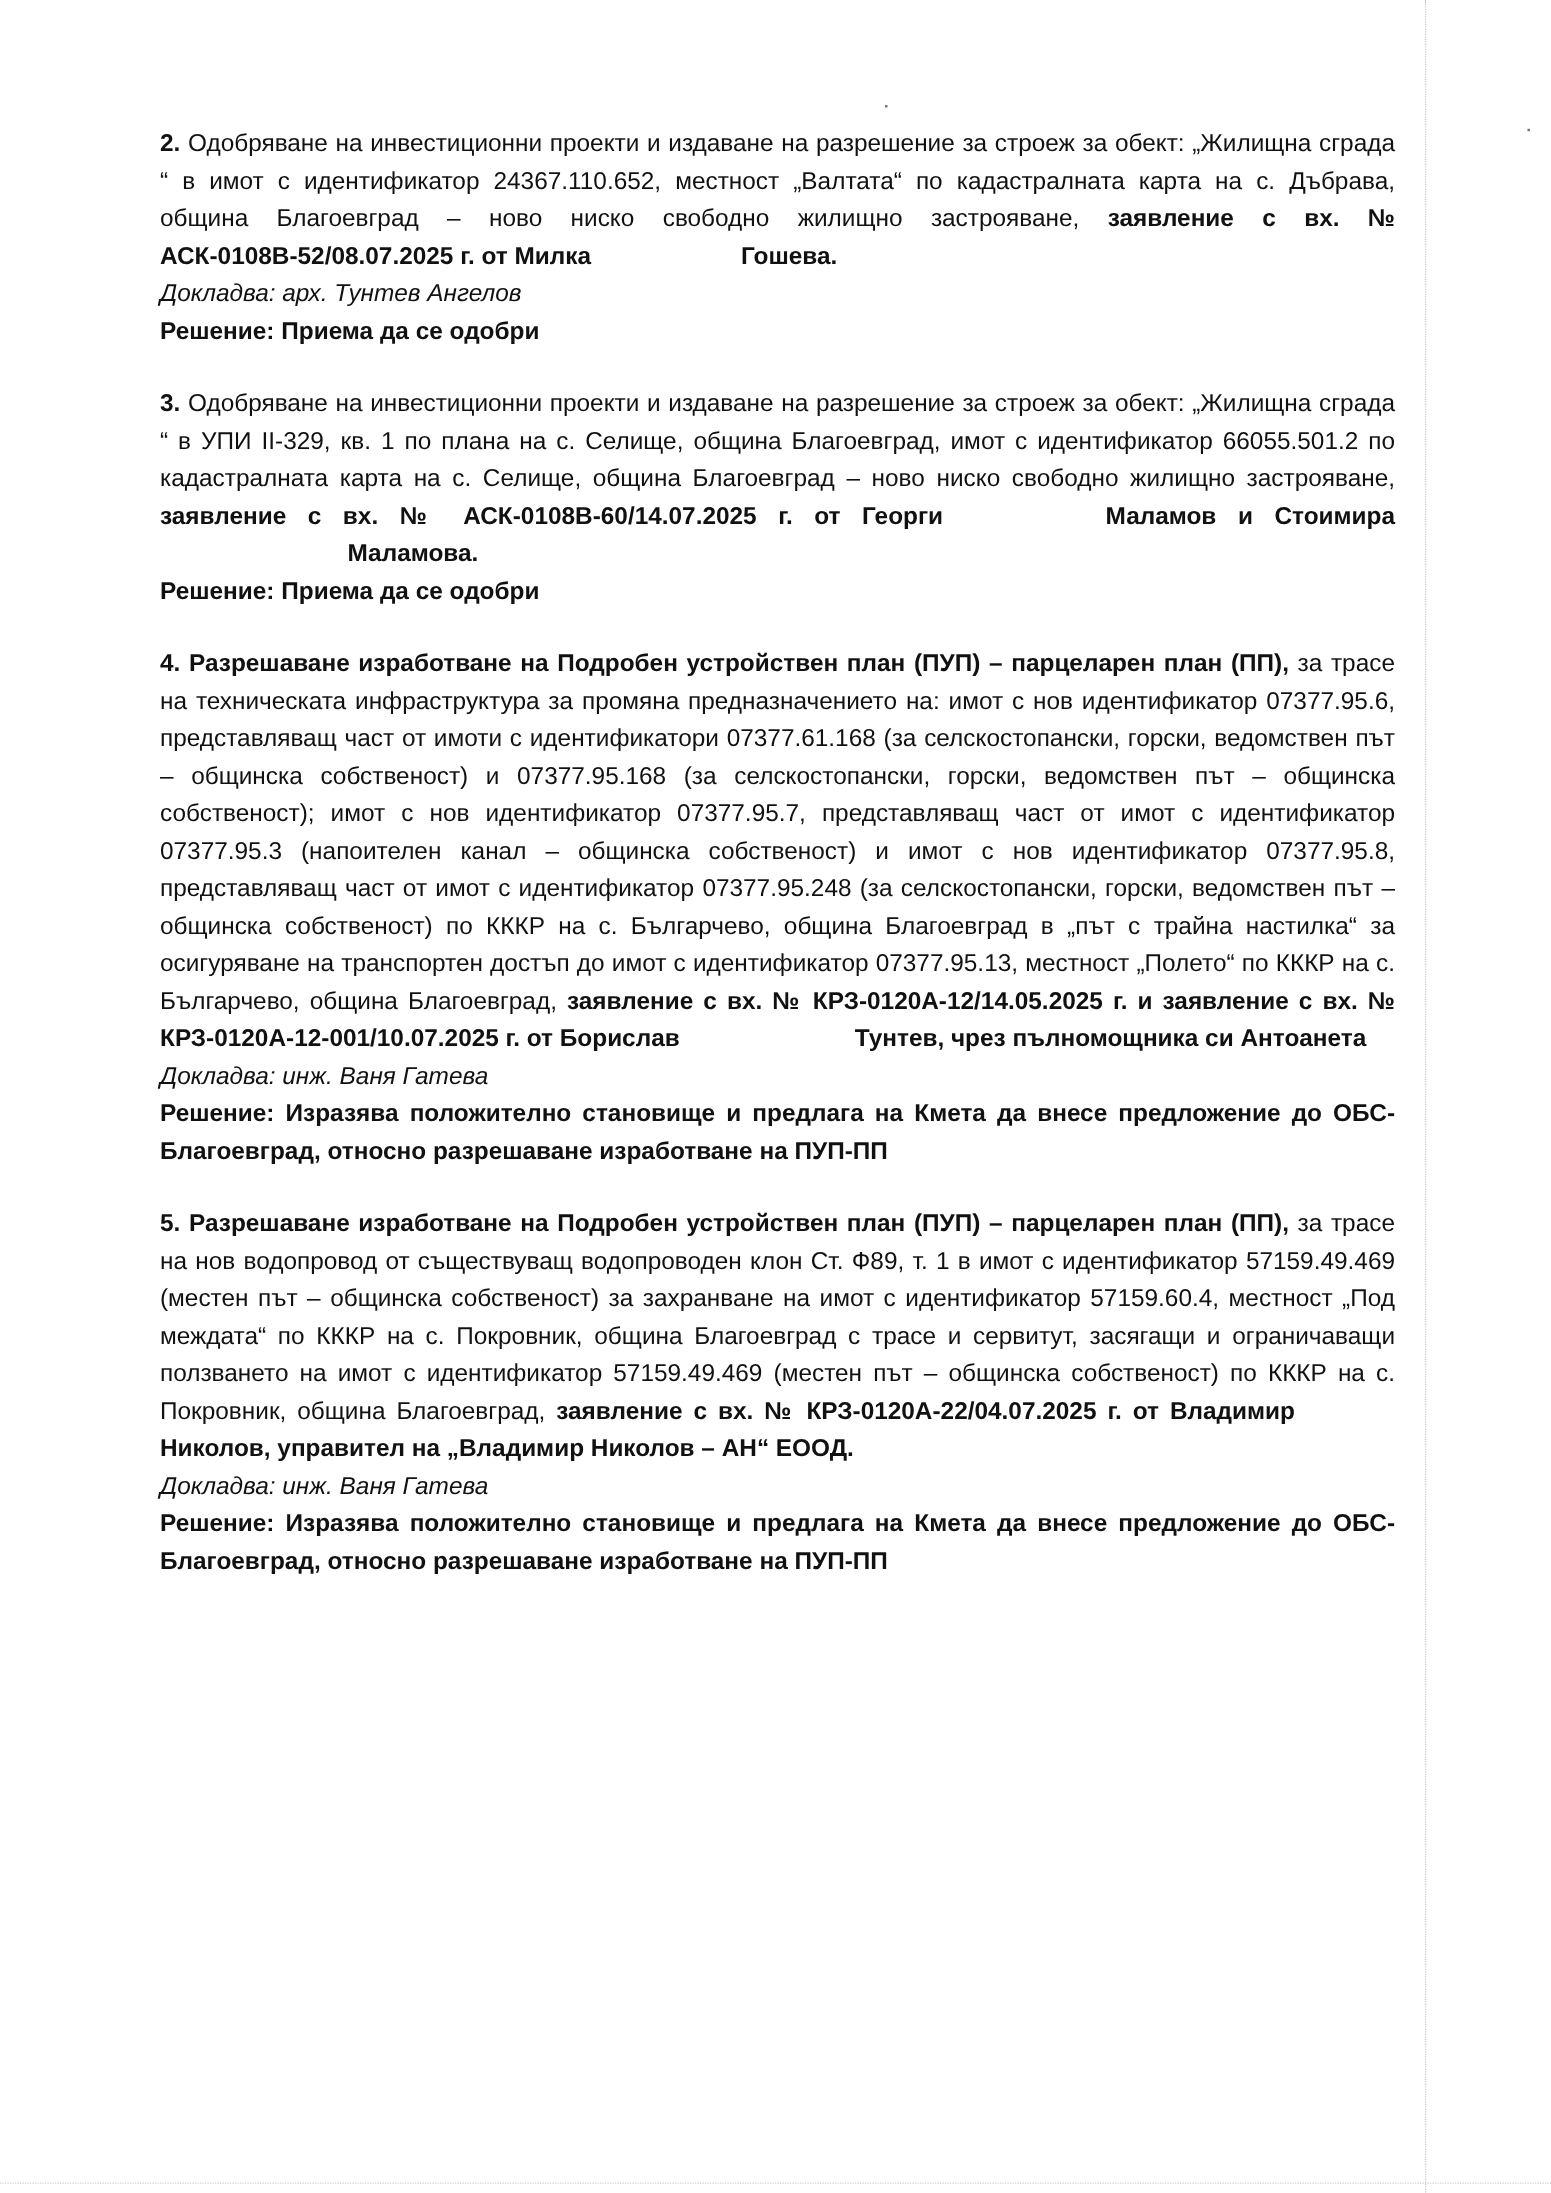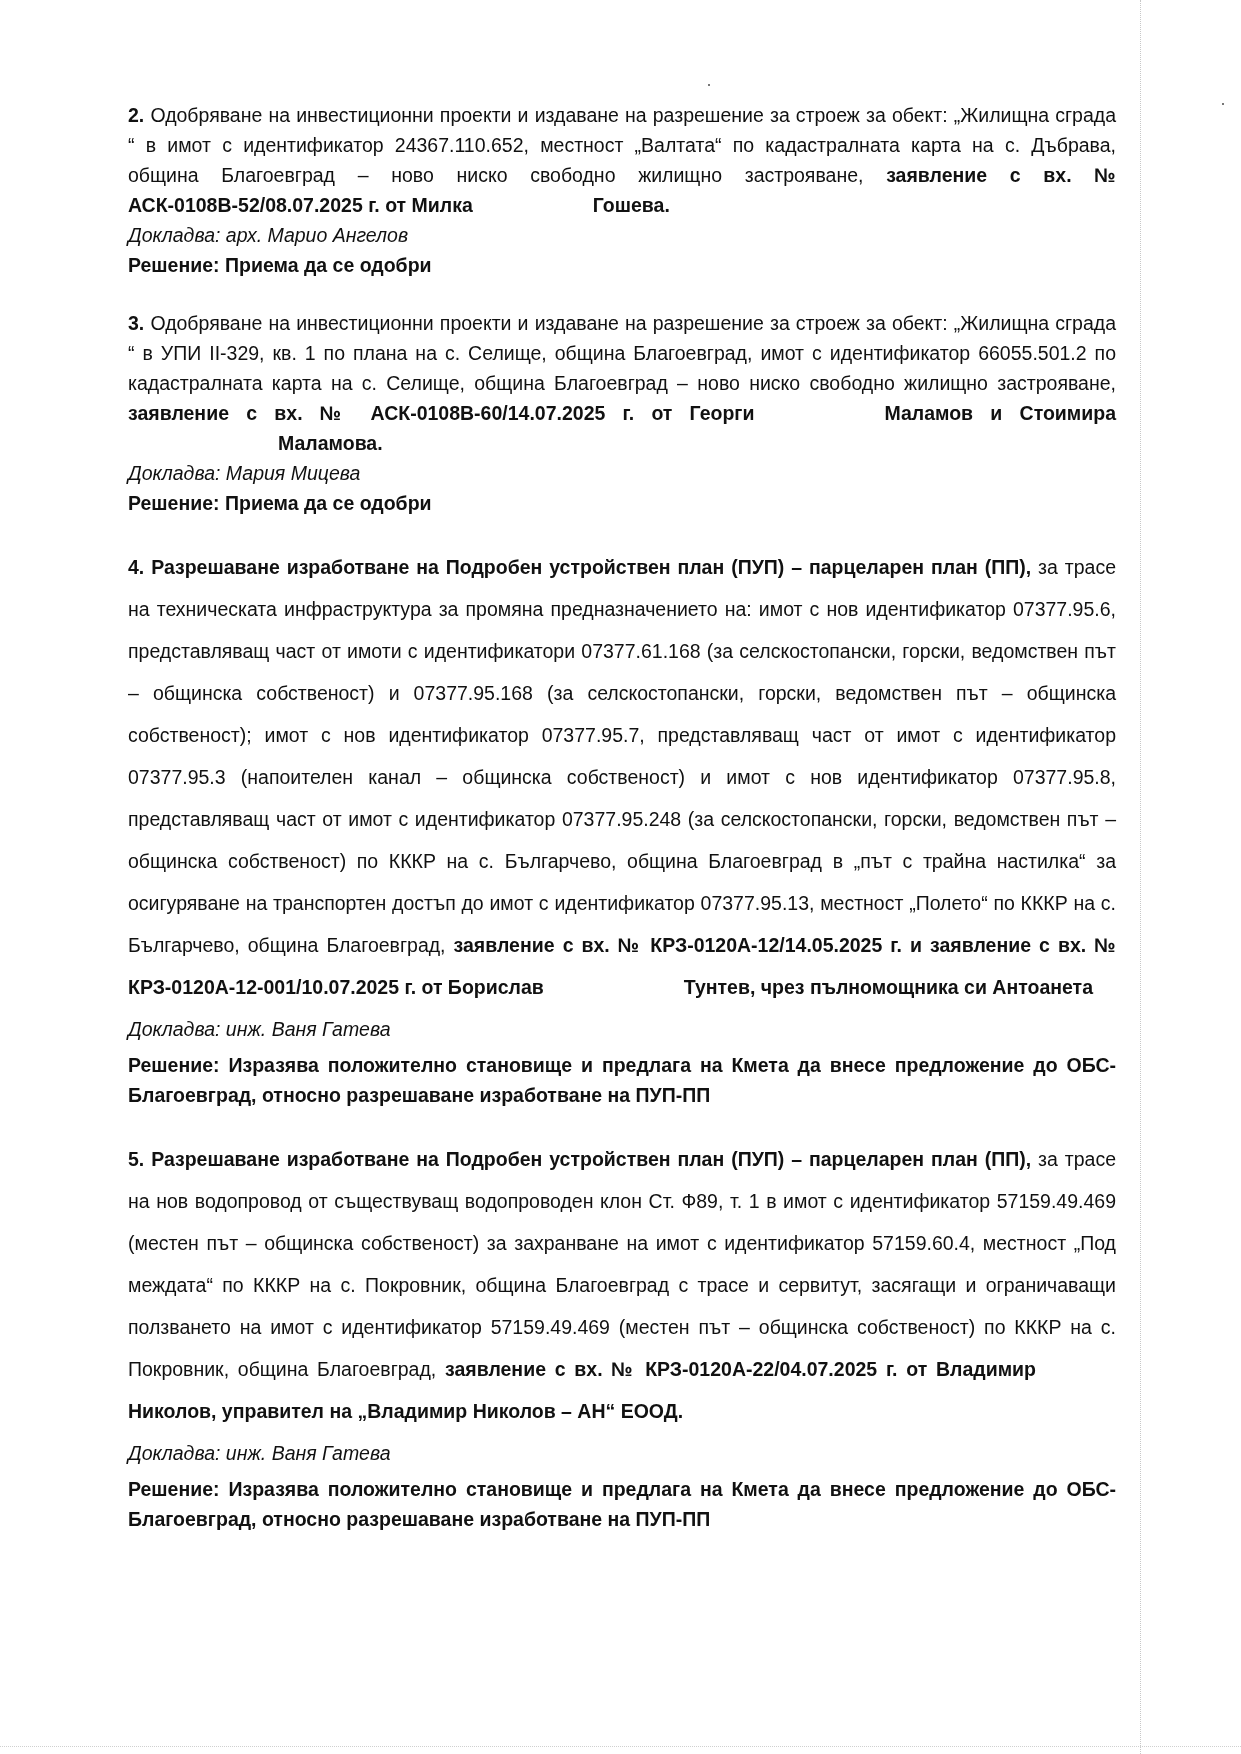--- a/index.html
+++ b/index.html
@@ -8,46 +8,45 @@
     .page { position: absolute; left: 0; top: 0; width: 1150px; height: 1754px; }
     .edge { position: absolute; right: 8px; top: 0; width: 1px; height: 1754px;
             border-left: 1px dotted #c8c8c8; }
     .bottom-edge { position: absolute; left: 0; bottom: 6px; width: 1241px; height: 1px;
             border-top: 1px dotted #d0d0d0; }
     .speck { position: absolute; width: 2px; height: 2px; background: #777; }
     .content { position: absolute; left: 128px; top: 100px; width: 988px; }
     .item { margin-bottom: 28px; }
     p { margin: 0; font-size: 19.5px; text-align: justify; }
     .tight p { line-height: 30px; }
-    .loose p { line-height: 42px; }
+    .loose p { line-height: 30px; }
     .b { font-weight: bold; }
     .i { font-style: italic; }
     .gap { display: inline-block; }
     .indent { padding-left: 116px; }
   </style>
 </head>
 <body>
 
 <div class="page">
   <div class="edge"></div>
   <div class="bottom-edge"></div>
   <div class="speck" style="left:708px;top:84px;"></div>
   <div class="speck" style="left:1222px;top:103px;"></div>
 
   <div class="content">
 
     <div class="item tight">
       <p><span class="b">2.</span><span> Одобряване на инвестиционни проекти и издаване на разрешение за строеж за обект: „Жилищна сграда “ в имот с идентификатор 24367.110.652, местност „Валтата“ по кадастралната карта на с. Дъбрава, община Благоевград – ново ниско свободно жилищно застрояване, </span><span class="b">заявление с вх. № АСК-0108В-52/08.07.2025 г. от Милка</span><span class="gap" style="width:120px"></span><span class="b">Гошева.</span></p>
-      <p class="i">Докладва: арх. Марио Ангелов</p>
+      <p class="i">Докладва: арх. Тунтев Ангелов</p>
       <p class="b">Решение: Приема да се одобри</p>
     </div>
 
     <div class="item tight">
       <p><span class="b">3.</span><span> Одобряване на инвестиционни проекти и издаване на разрешение за строеж за обект: „Жилищна сграда “ в УПИ II-329, кв. 1 по плана на с. Селище, община Благоевград, имот с идентификатор 66055.501.2 по кадастралната карта на с. Селище, община Благоевград – ново ниско свободно жилищно застрояване, </span><span class="b">заявление с вх. № АСК-0108В-60/14.07.2025 г. от Георги</span><span class="gap" style="width:130px"></span><span class="b">Маламов и Стоимира</span><span class="gap" style="width:150px"></span><span class="b">Маламова.</span></p>
-      <p class="i">Докладва: Мария Мицева</p>
       <p class="b">Решение: Приема да се одобри</p>
     </div>
 
     <div class="item loose">
       <p><span class="b">4. Разрешаване изработване на Подробен устройствен план (ПУП) – парцеларен план (ПП),</span><span> за трасе на техническата инфраструктура за промяна предназначението на: имот с нов идентификатор 07377.95.6, представляващ част от имоти с идентификатори 07377.61.168 (за селскостопански, горски, ведомствен път – общинска собственост) и 07377.95.168 (за селскостопански, горски, ведомствен път – общинска собственост); имот с нов идентификатор 07377.95.7, представляващ част от имот с идентификатор 07377.95.3 (напоителен канал – общинска собственост) и имот с нов идентификатор 07377.95.8, представляващ част от имот с идентификатор 07377.95.248 (за селскостопански, горски, ведомствен път – общинска собственост) по КККР на с. Българчево, община Благоевград в „път с трайна настилка“ за осигуряване на транспортен достъп до имот с идентификатор 07377.95.13, местност „Полето“ по КККР на с. Българчево, община Благоевград, </span><span class="b">заявление с вх. № КРЗ-0120А-12/14.05.2025 г. и заявление с вх. № КРЗ-0120А-12-001/10.07.2025 г.  от Борислав</span><span class="gap" style="width:140px"></span><span class="b">Тунтев, чрез пълномощника си Антоанета</span></p>
       <p class="i">Докладва: инж. Ваня Гатева</p>
       <p class="b" style="line-height:30px">Решение: Изразява положително становище и предлага на Кмета да внесе предложение до ОБС-Благоевград, относно разрешаване изработване на ПУП-ПП</p>
     </div>
 
     <div class="item loose">

